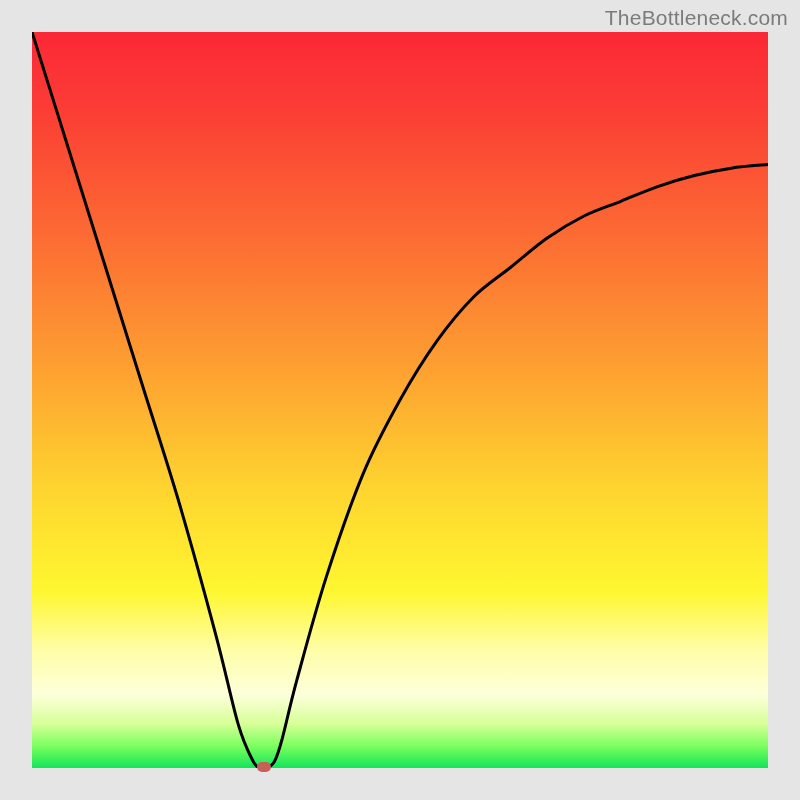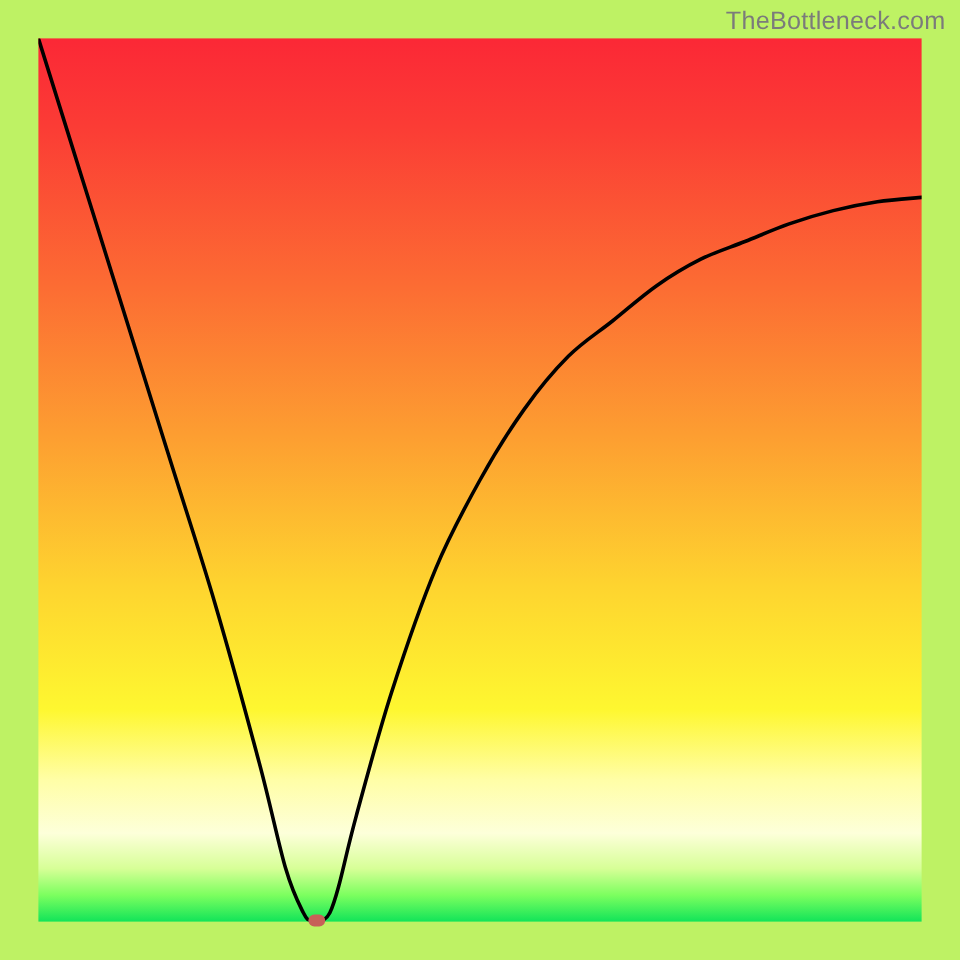--- a/index.html
+++ b/index.html
@@ -8,21 +8,21 @@
     width: 800px;
     height: 800px;
     background: #000;
     overflow: hidden;
     font-family: Arial, Helvetica, sans-serif;
   }
   .stage {
     position: relative;
     width: 800px;
     height: 800px;
-    background: #bef264;
+    background: #e5e5e5;
   }
   .plot {
     position: absolute;
     left: 32px;
     top: 32px;
     width: 736px;
     height: 736px;
     
     background: linear-gradient(
       to bottom,

